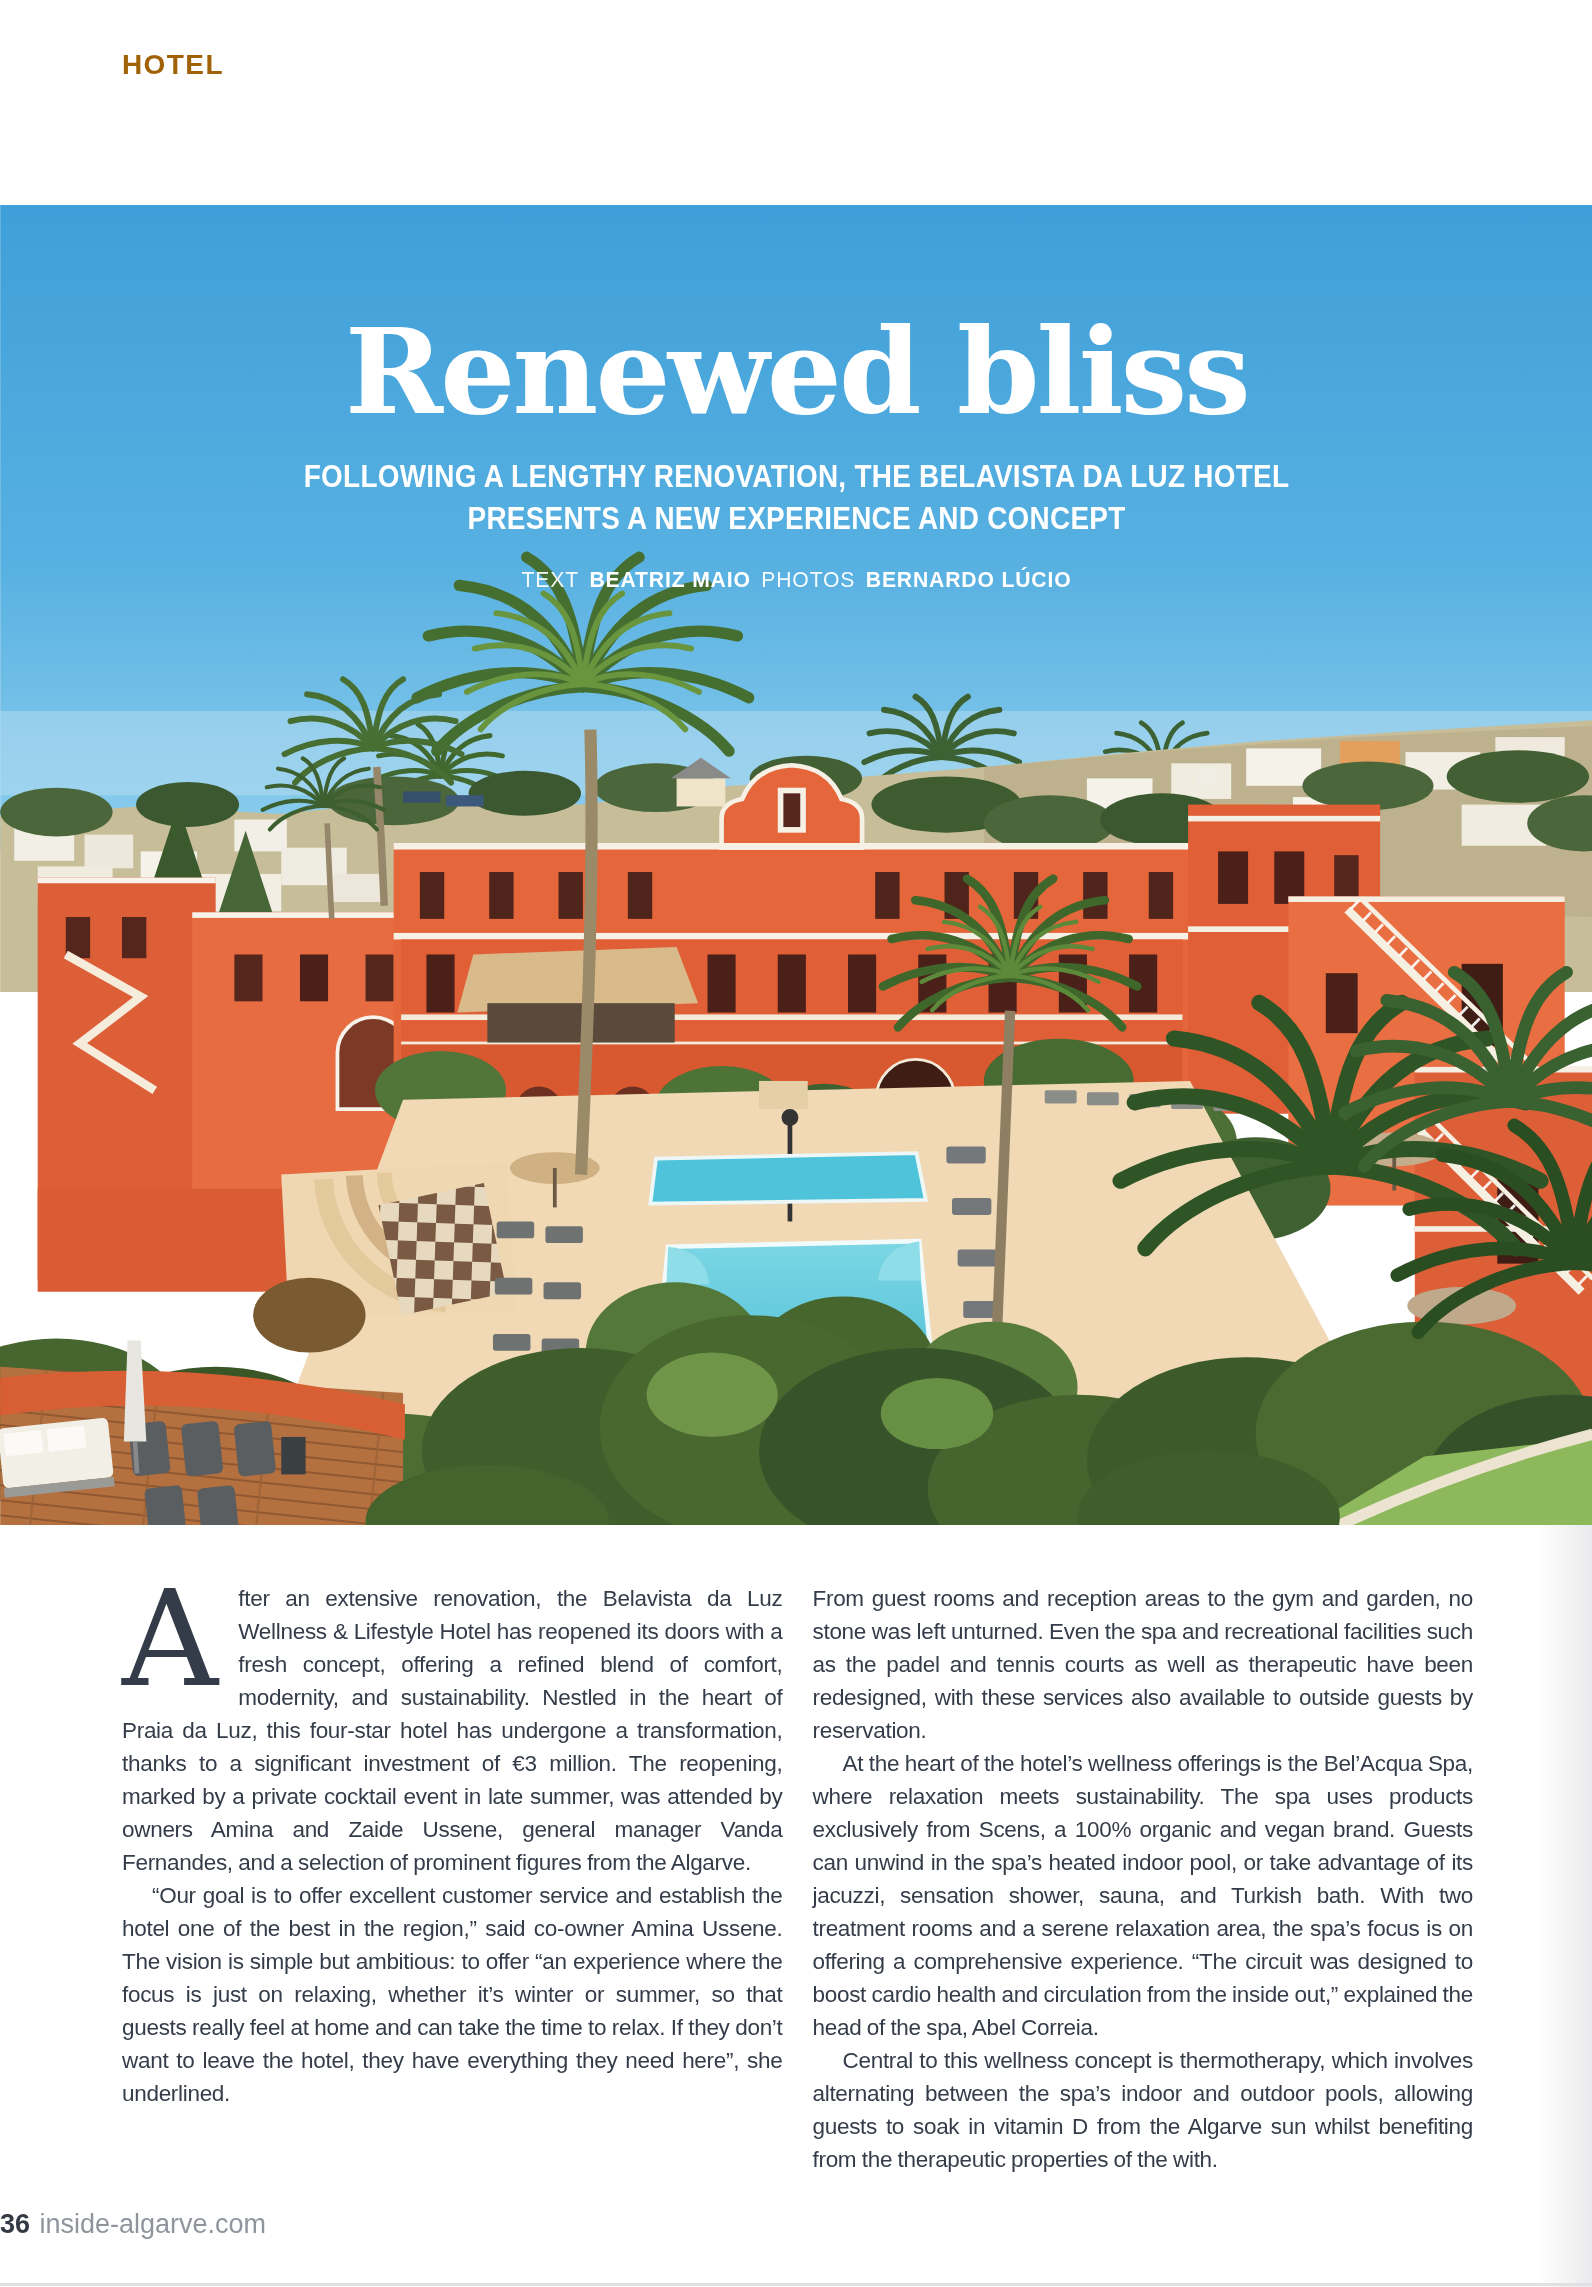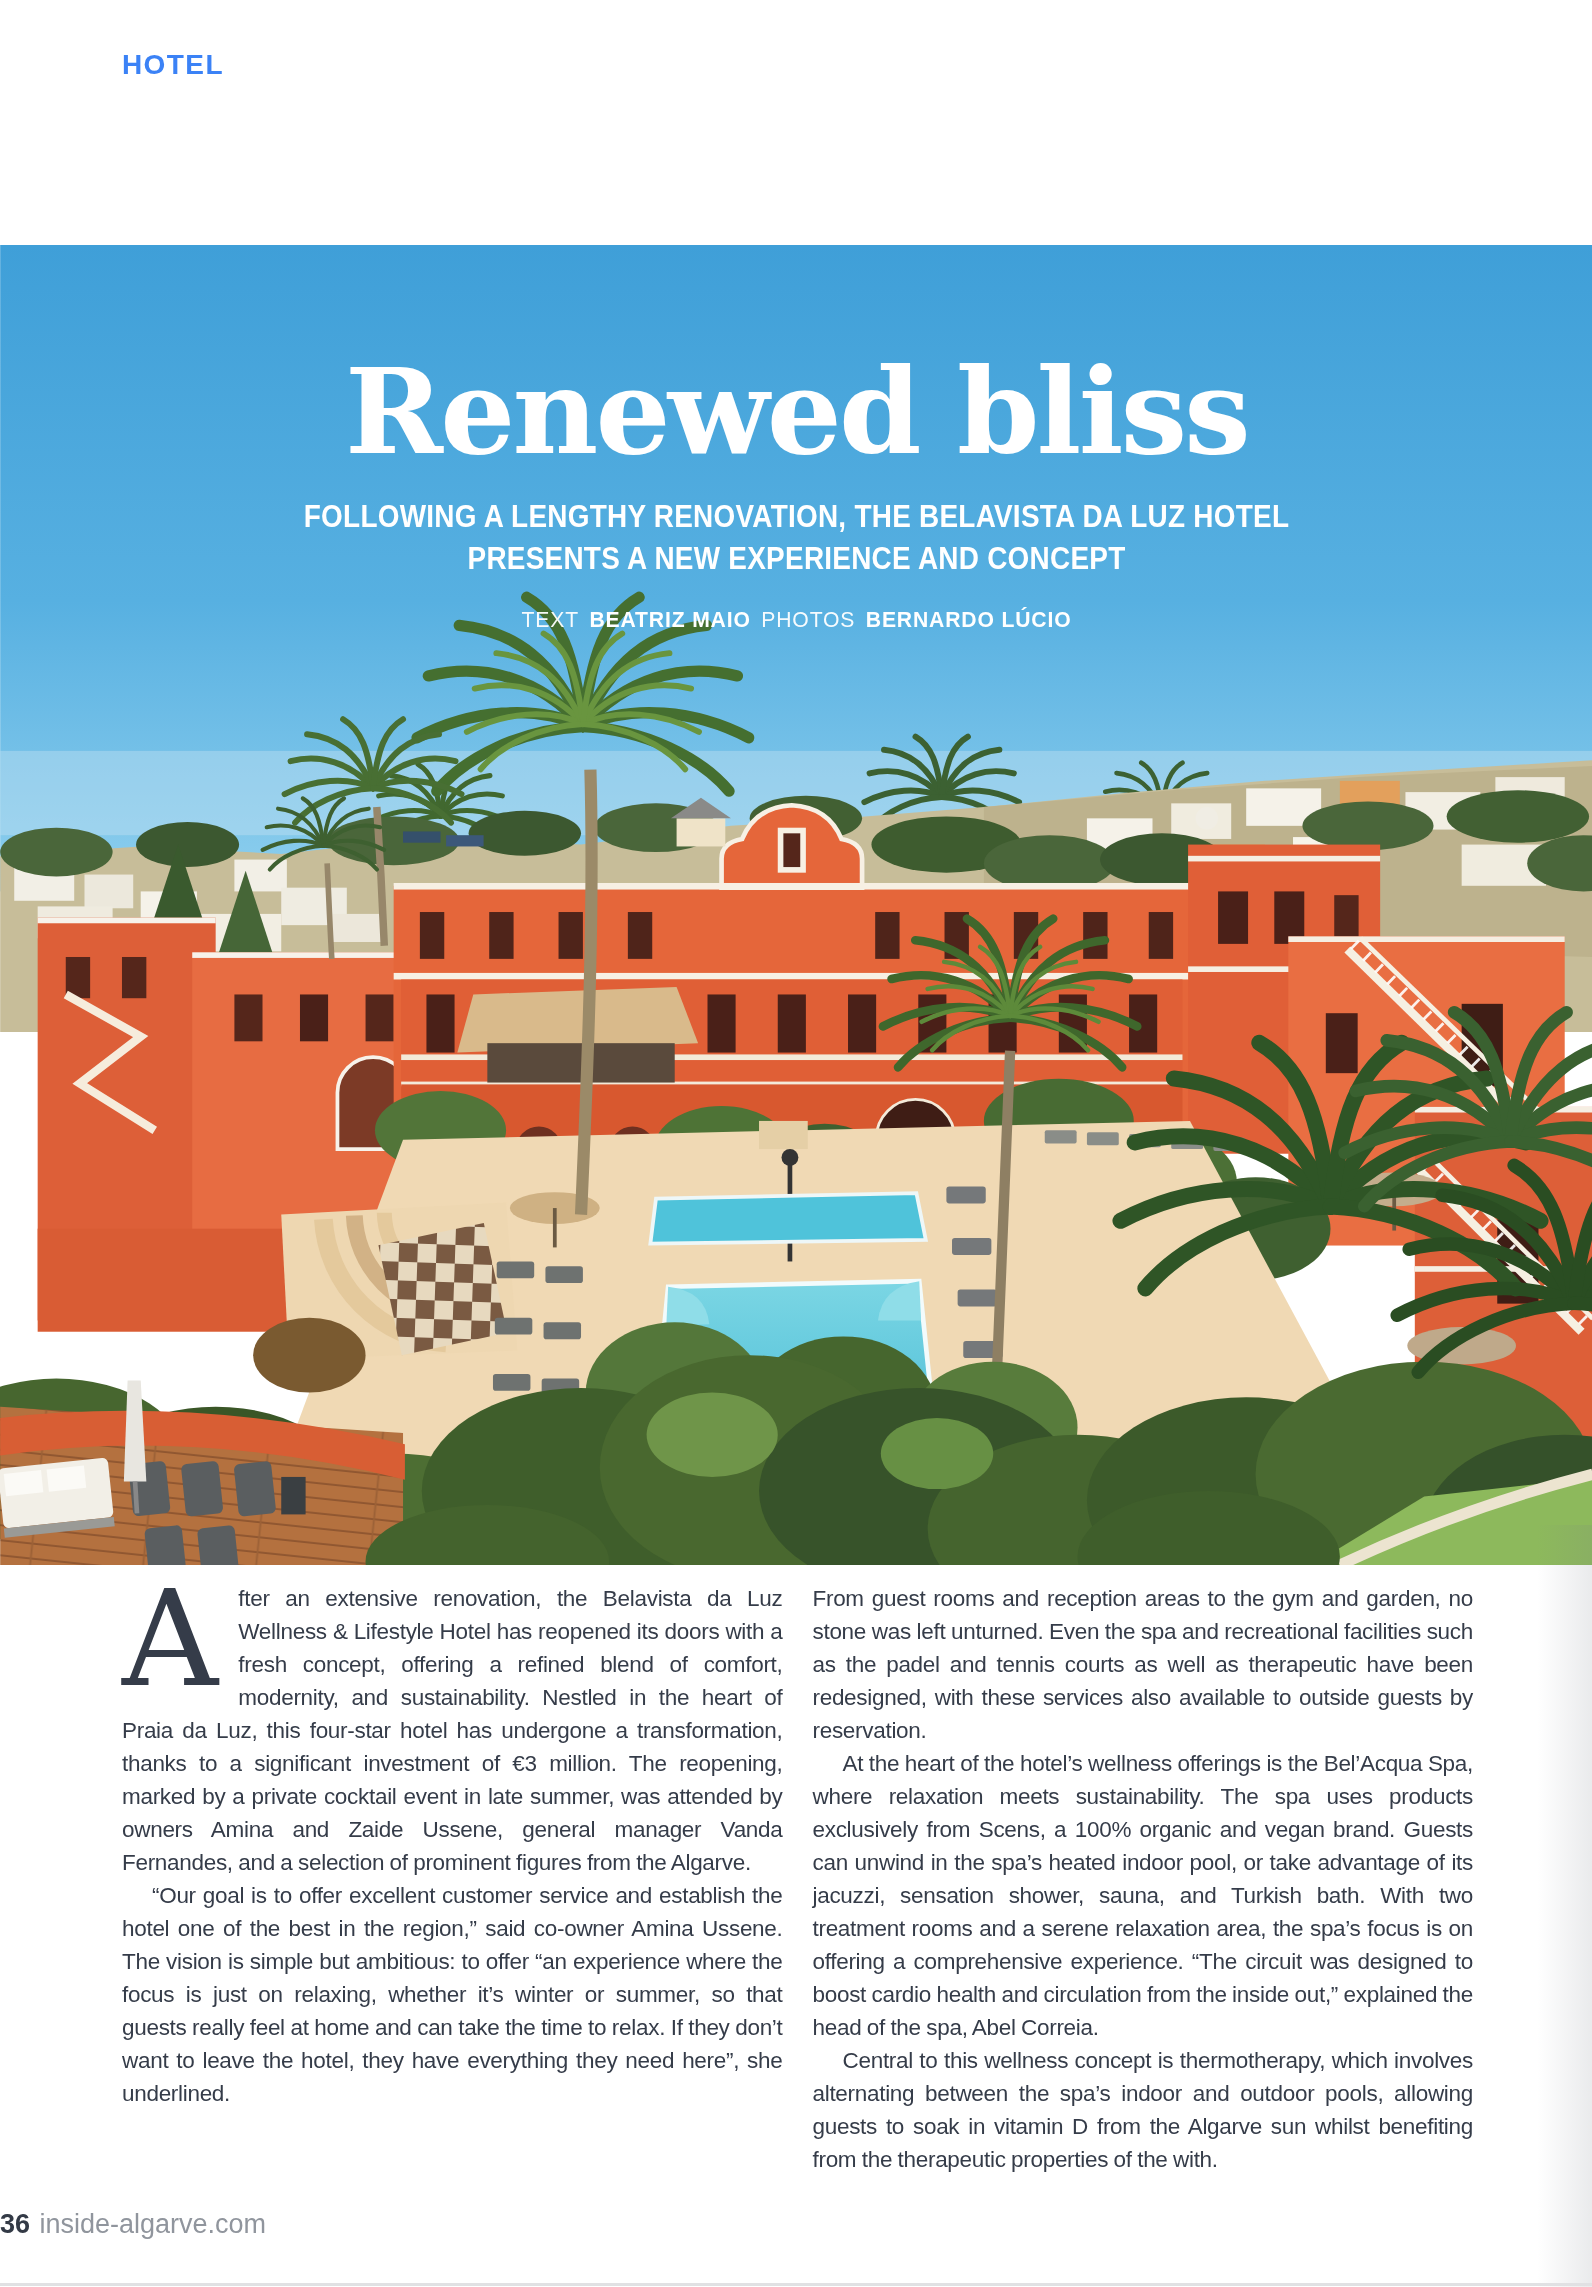--- a/index.html
+++ b/index.html
@@ -1,20 +1,20 @@
 <!DOCTYPE html>
 <html style="font-size:15px"><head>
 <meta charset="utf-8">
 <style>
   html,body{margin:0;padding:0;background:#ffffff;}
   .page{position:relative;width:1593px;height:2288px;background:#ffffff;overflow:hidden;
         font-family:"Liberation Sans",sans-serif;color:#353c49;}
   .kicker{position:absolute;left:122px;top:49px;font-size:28px;font-weight:bold;
-          letter-spacing:1.4px;color:#3b82f6;}
-  .hero{position:absolute;left:0;top:205px;width:1593px;height:992px;margin-top:40px;}
+          letter-spacing:1.4px;color:#a16207;}
+  .hero{position:absolute;left:0;top:205px;width:1593px;height:992px;}
   .hero svg{display:block;}
   .hero-title{position:absolute;top:105px;left:0;width:100%;text-align:center;color:#fff;
       font-family:"DejaVu Serif","Liberation Serif",serif;font-weight:bold;
       font-size:118px;line-height:1.05;letter-spacing:-2.8px;}
   .hero-sub{position:absolute;top:251px;left:0;width:100%;text-align:center;color:#fff;
       font-weight:bold;font-size:31px;line-height:42px;letter-spacing:0.3px;
       transform:scaleX(.9);transform-origin:50% 50%;}
   .hero-byline{position:absolute;top:362px;left:0;width:100%;text-align:center;color:#fff;
       font-size:22.5px;letter-spacing:0.9px;transform:scaleX(.94);transform-origin:50% 50%;}
   .hero-byline .lbl{font-weight:normal;opacity:.95;margin:0 5.6px;}

